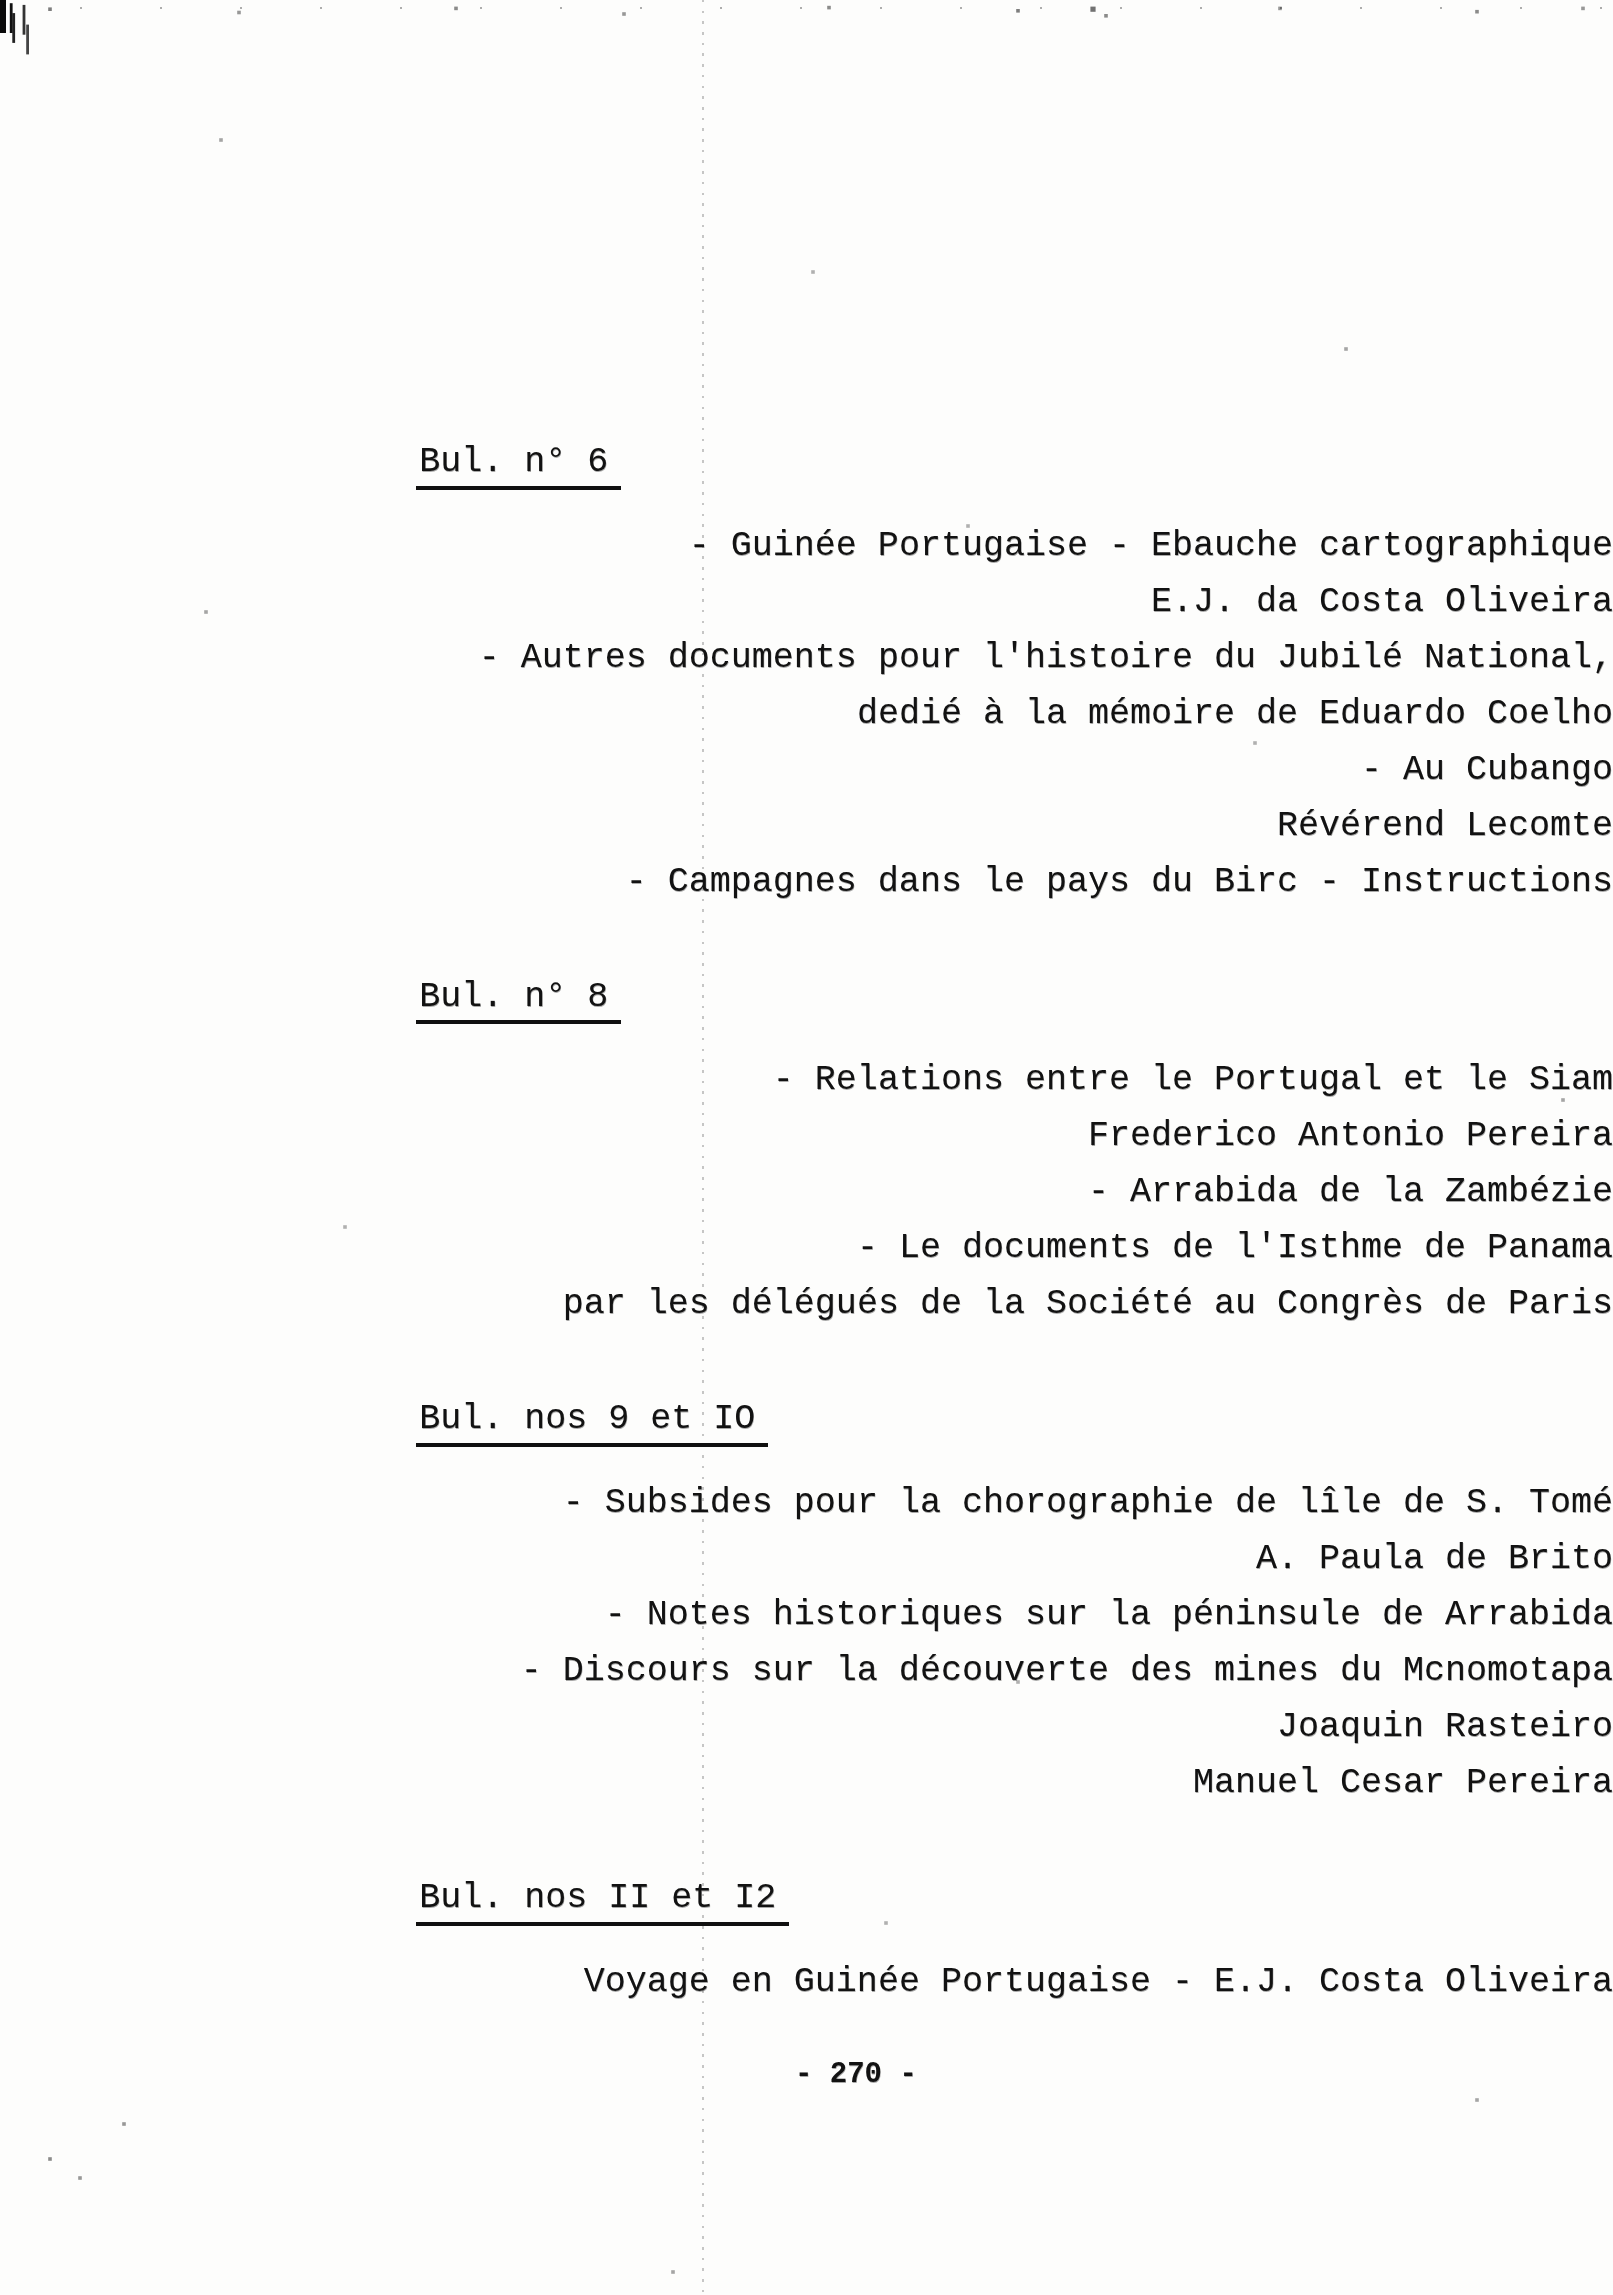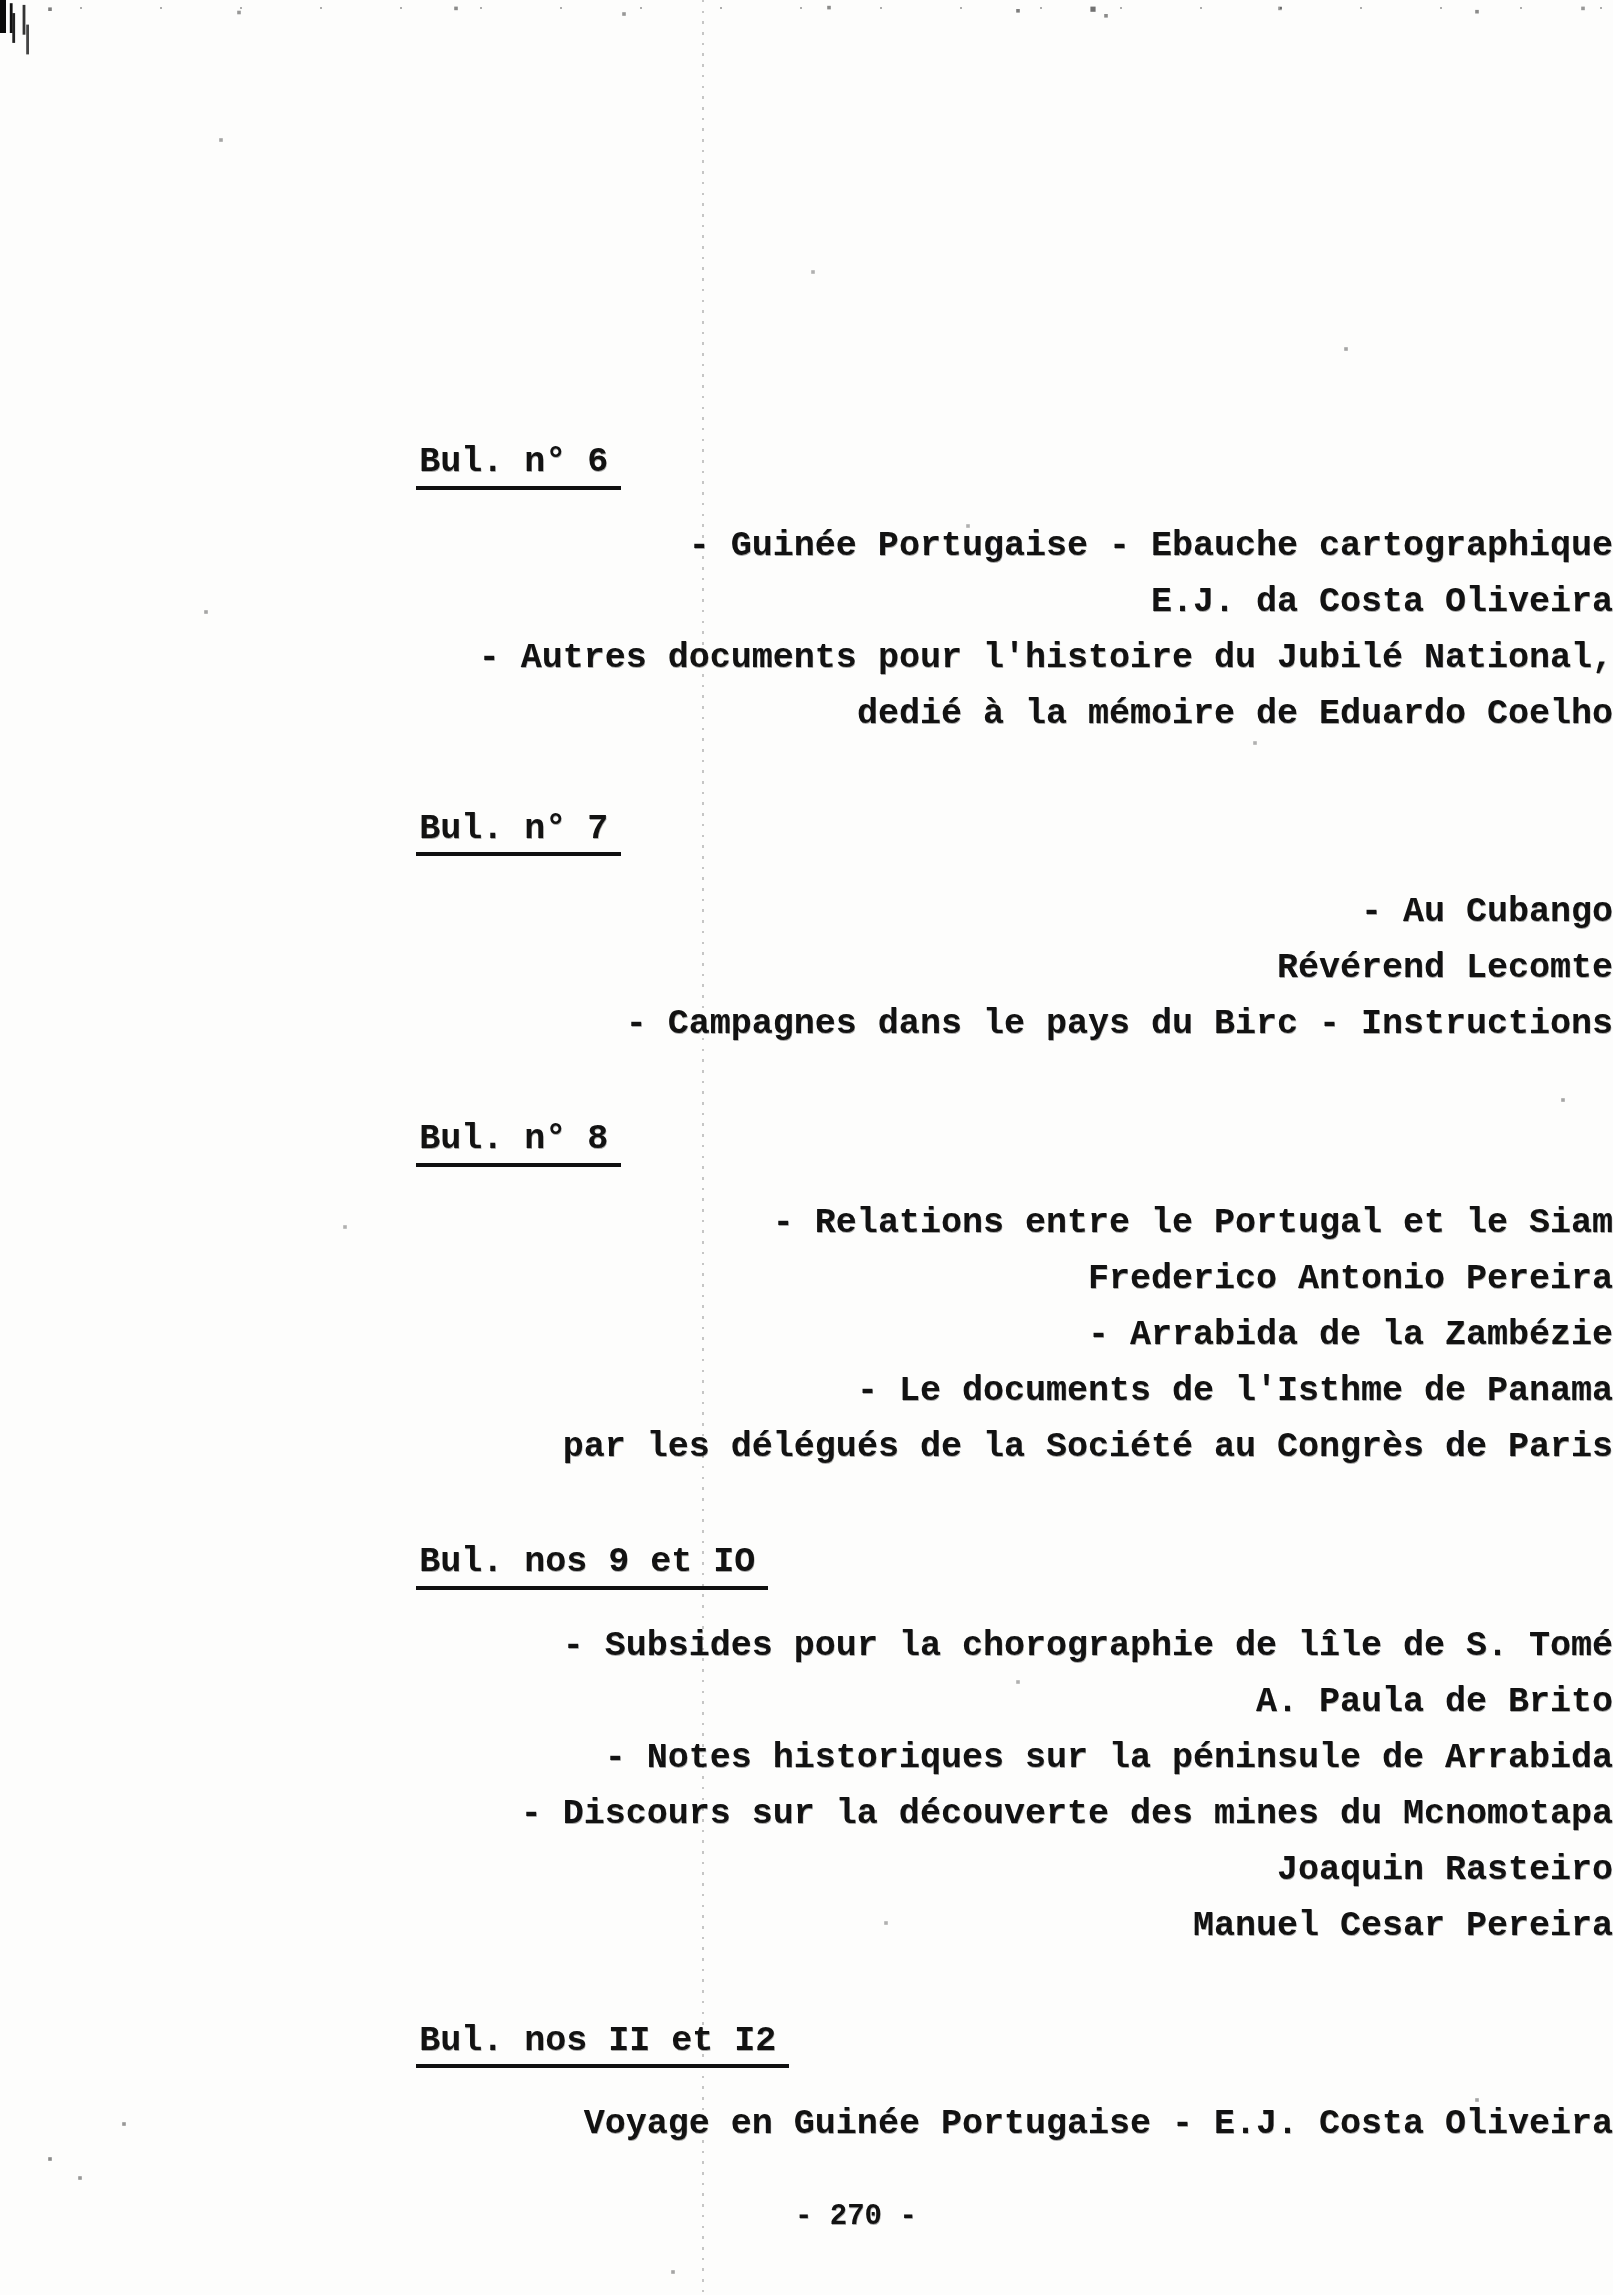--- a/index.html
+++ b/index.html
@@ -91,21 +91,21 @@
       123px 2123px 0 0.8px rgba(0,0,0,0.4),
       49px 2158px 0 0.8px rgba(0,0,0,0.45),
       79px 2177px 0 0.8px rgba(0,0,0,0.4),
       672px 2271px 0 0.8px rgba(0,0,0,0.35);
   }
   
   .document {
     position: relative;
     padding-top: 365px;
     font-size: 35px;
-    font-weight: 700;
+    font-weight: 400;
     line-height: 35px;
     text-shadow: 0.5px 0.6px 0 rgba(10,10,10,0.35);
   }
   .heading {
     margin: 80px 0 39px 416px;
   }
   .heading-text {
     display: inline-block;
     padding: 0 13px 5.7px 3.3px;
     border-bottom: 4.9px solid #101010;
@@ -135,21 +135,20 @@
   <div class="corner-mark"></div>
   <div class="speckles"></div>
   <div class="fold-line"></div>
 
   <main class="document" id="doc">
       <div class="heading"><span class="heading-text">Bul. n° 6</span></div>
       <div class="line item">- Guinée Portugaise - Ebauche cartographique</div>
       <div class="line author">E.J. da Costa Oliveira</div>
       <div class="line item">- Autres documents pour l'histoire du Jubilé National,</div>
       <div class="line cont">dedié à la mémoire de Eduardo Coelho</div>
-      <div class="heading"><span class="heading-text">Bul. n° 7</span></div>
       <div class="line item">- Au Cubango</div>
       <div class="line author">Révérend Lecomte</div>
       <div class="line item">- Campagnes dans le pays du Birc - Instructions</div>
       <div class="heading"><span class="heading-text">Bul. n° 8</span></div>
       <div class="line item">- Relations entre le Portugal et le Siam</div>
       <div class="line author">Frederico Antonio Pereira</div>
       <div class="line item">- Arrabida de la Zambézie</div>
       <div class="line item">- Le documents de l'Isthme de Panama</div>
       <div class="line cont">par les délégués de la Société au Congrès de Paris</div>
       <div class="heading"><span class="heading-text">Bul. nos 9 et IO</span></div>

